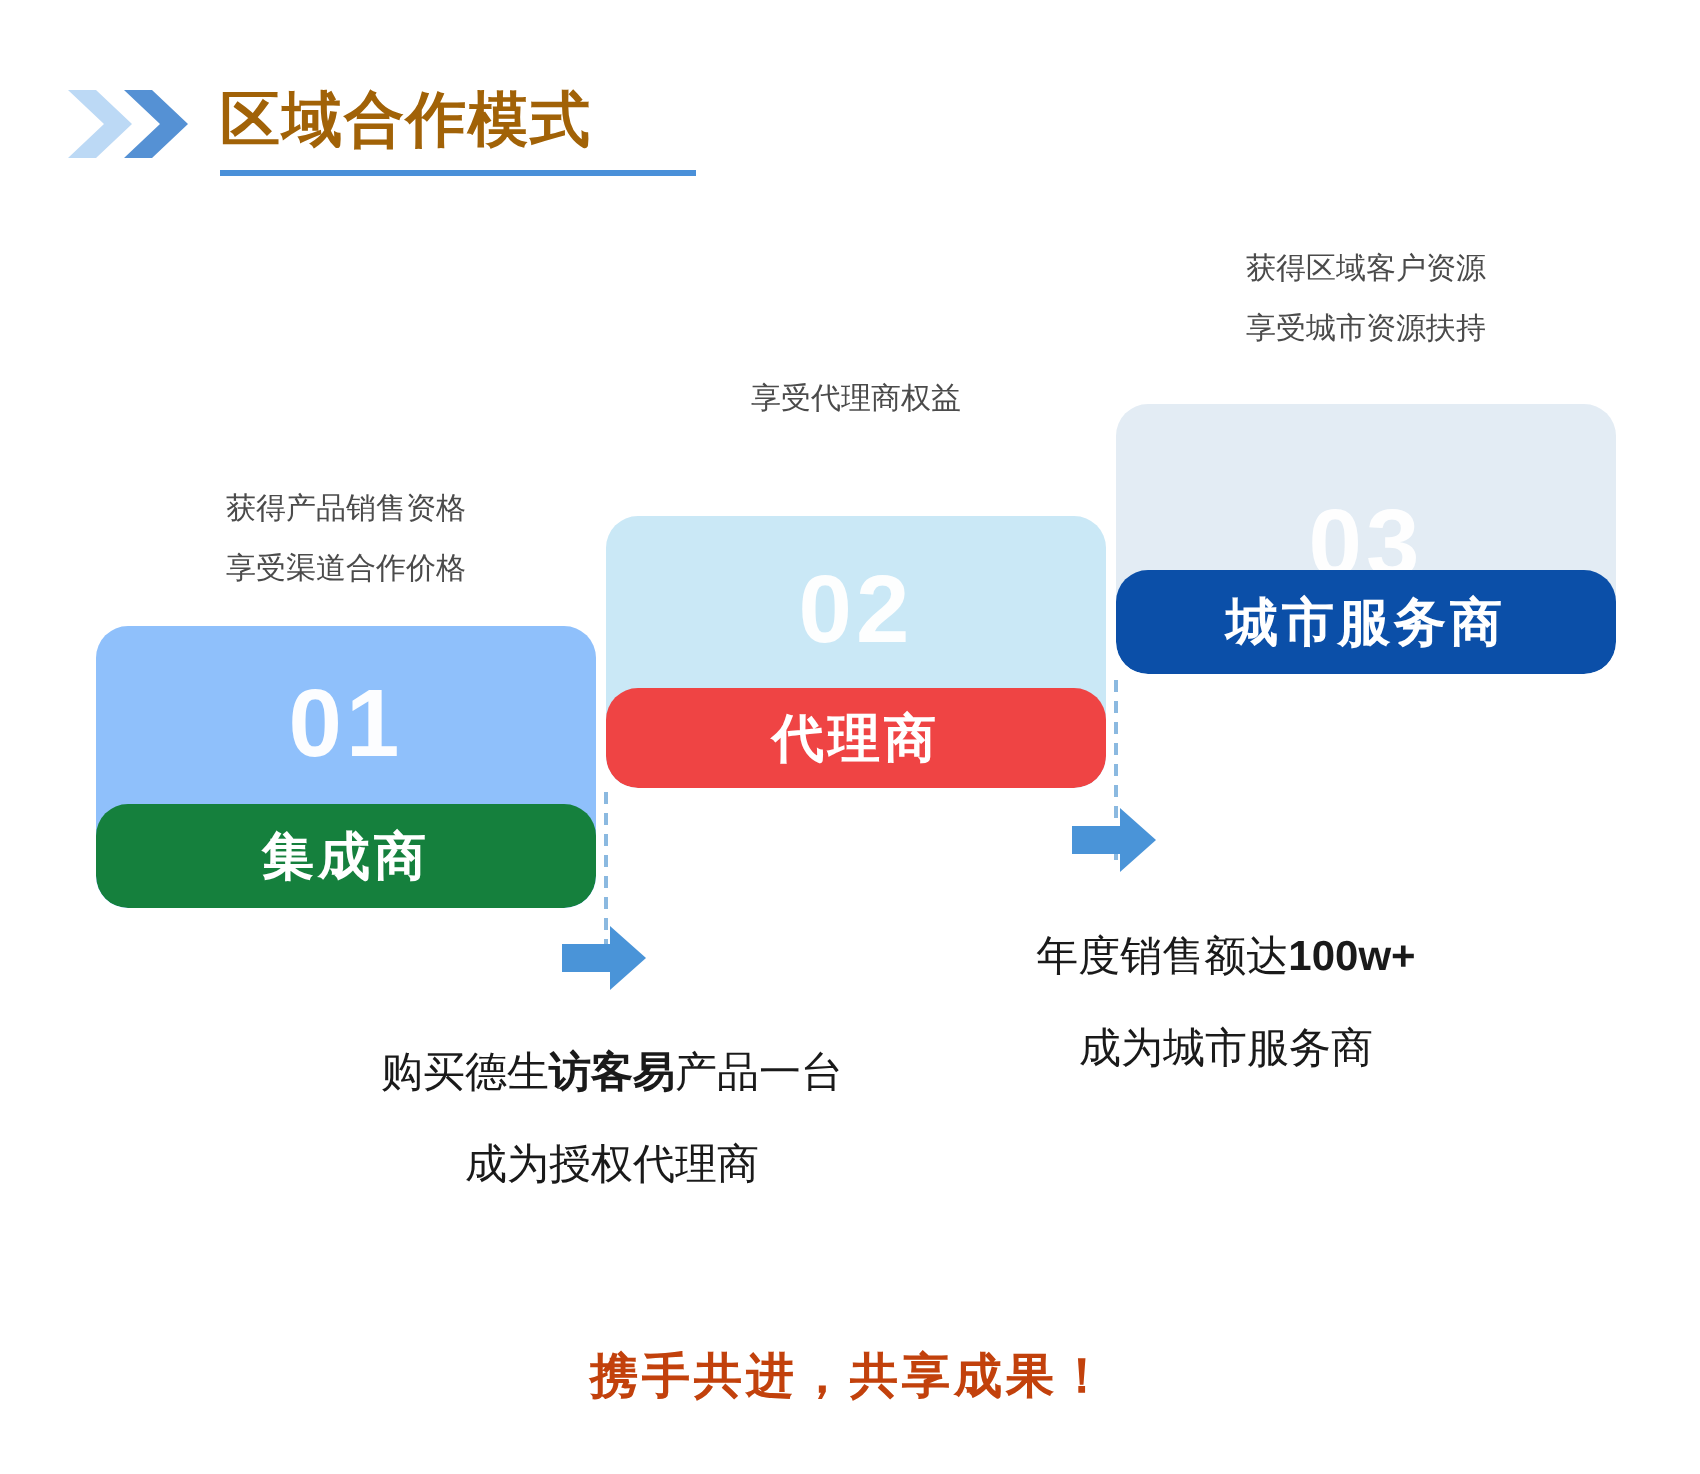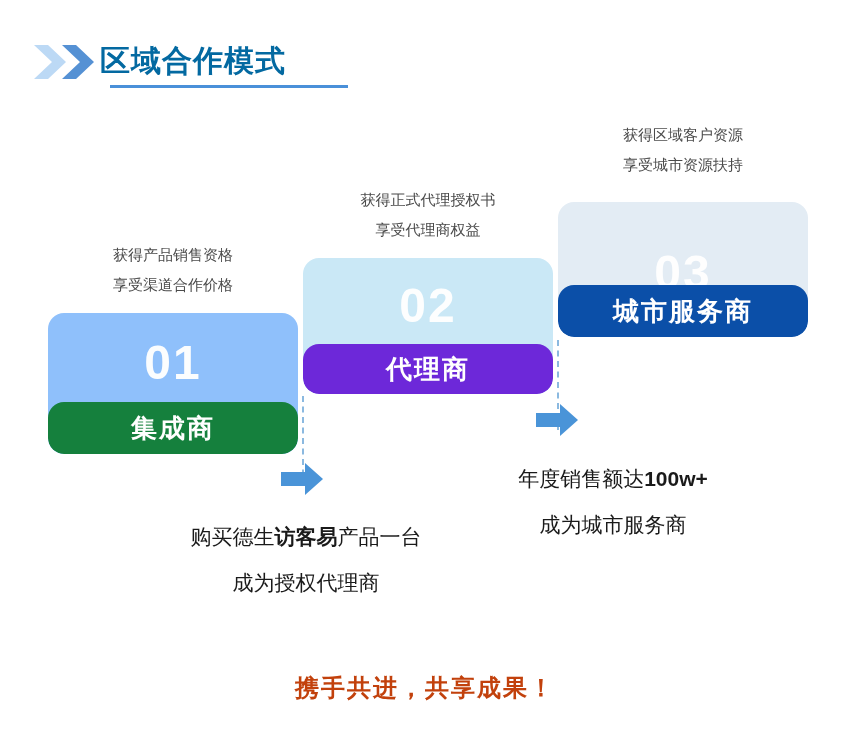--- a/index.html
+++ b/index.html
@@ -31,24 +31,24 @@
     position: absolute;
     top: 0;
     width: 40px; height: 40px;
   }
   .chev svg { display: block; }
   .chev-1 { left: 0; }
   .chev-2 { left: 28px; }
 
   .page-title {
     position: absolute;
-    left: 100px; top: 42px;
+    left: 110px; top: 42px;
     font-size: 30px;
     font-weight: bold;
-    color: #0369a1;
+    color: #a16207;
     letter-spacing: 1px;
     line-height: 38px;
     white-space: nowrap;
   }
   .title-underline {
     position: absolute;
     left: 110px; top: 85px;
     width: 238px; height: 3px;
     background: #4a90d9;
   }
@@ -101,21 +101,21 @@
   
   #card-1 { left: 48px; top: 313px; width: 250px; height: 141px; }
   #card-1 .card-top { height: 141px; background: #8fc0fb; }
   #card-1 .card-num { margin-bottom: 42px; }
   #card-1 .card-band { top: 89px; height: 52px; background: #15803d; }
 
   
   #card-2 { left: 303px; top: 258px; width: 250px; height: 136px; }
   #card-2 .card-top { height: 136px; background: #cae8f6; }
   #card-2 .card-num { margin-bottom: 40px; color: #ffffff; }
-  #card-2 .card-band { top: 86px; height: 50px; background: #6d28d9; }
+  #card-2 .card-band { top: 86px; height: 50px; background: #ef4444; }
 
   
   #card-3 { left: 558px; top: 202px; width: 250px; height: 135px; }
   #card-3 .card-top { height: 135px; background: #e3ecf4; align-items: flex-end; }
   #card-3 .card-num { margin-bottom: 40px; color: #ffffff; }
   #card-3 .card-band { top: 83px; height: 52px; background: #0b4fa8; }
 
   
   .caption {
     position: absolute;
@@ -194,21 +194,20 @@
   <div class="title-underline"></div>
 </div>
 
 <div class="stage">
 
   <div class="caption" id="caption-1">
     <div>获得产品销售资格</div>
     <div>享受渠道合作价格</div>
   </div>
   <div class="caption" id="caption-2">
-    <div>获得正式代理授权书</div>
     <div>享受代理商权益</div>
   </div>
   <div class="caption" id="caption-3">
     <div>获得区域客户资源</div>
     <div>享受城市资源扶持</div>
   </div>
 
   <div class="card" id="card-1">
     <div class="card-top">
       <span class="card-num">01</span>

